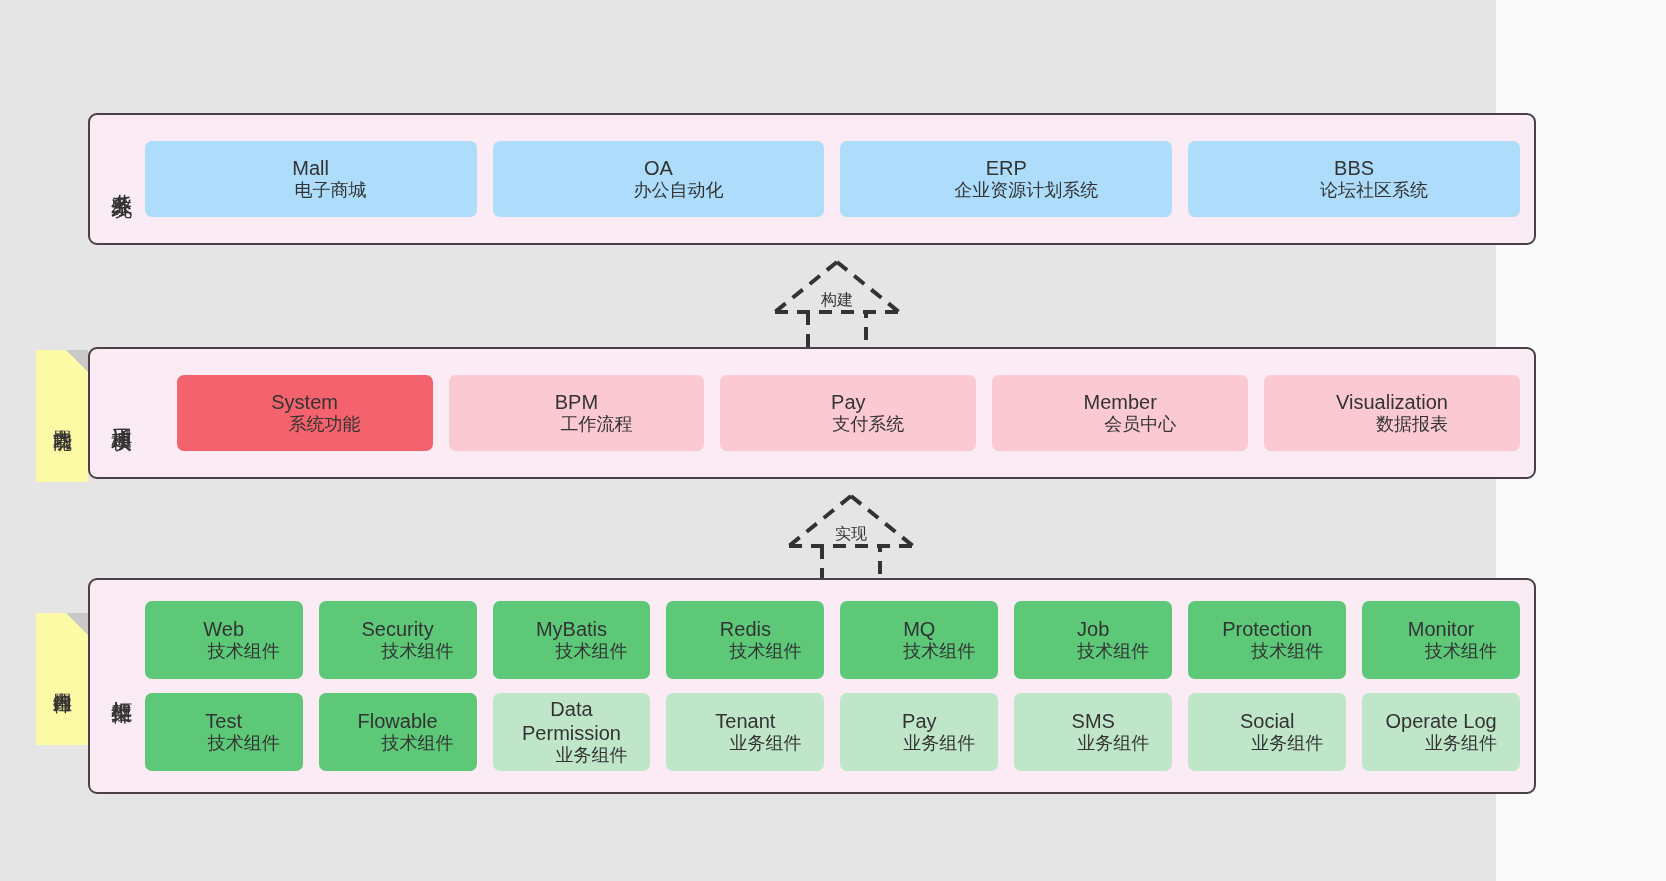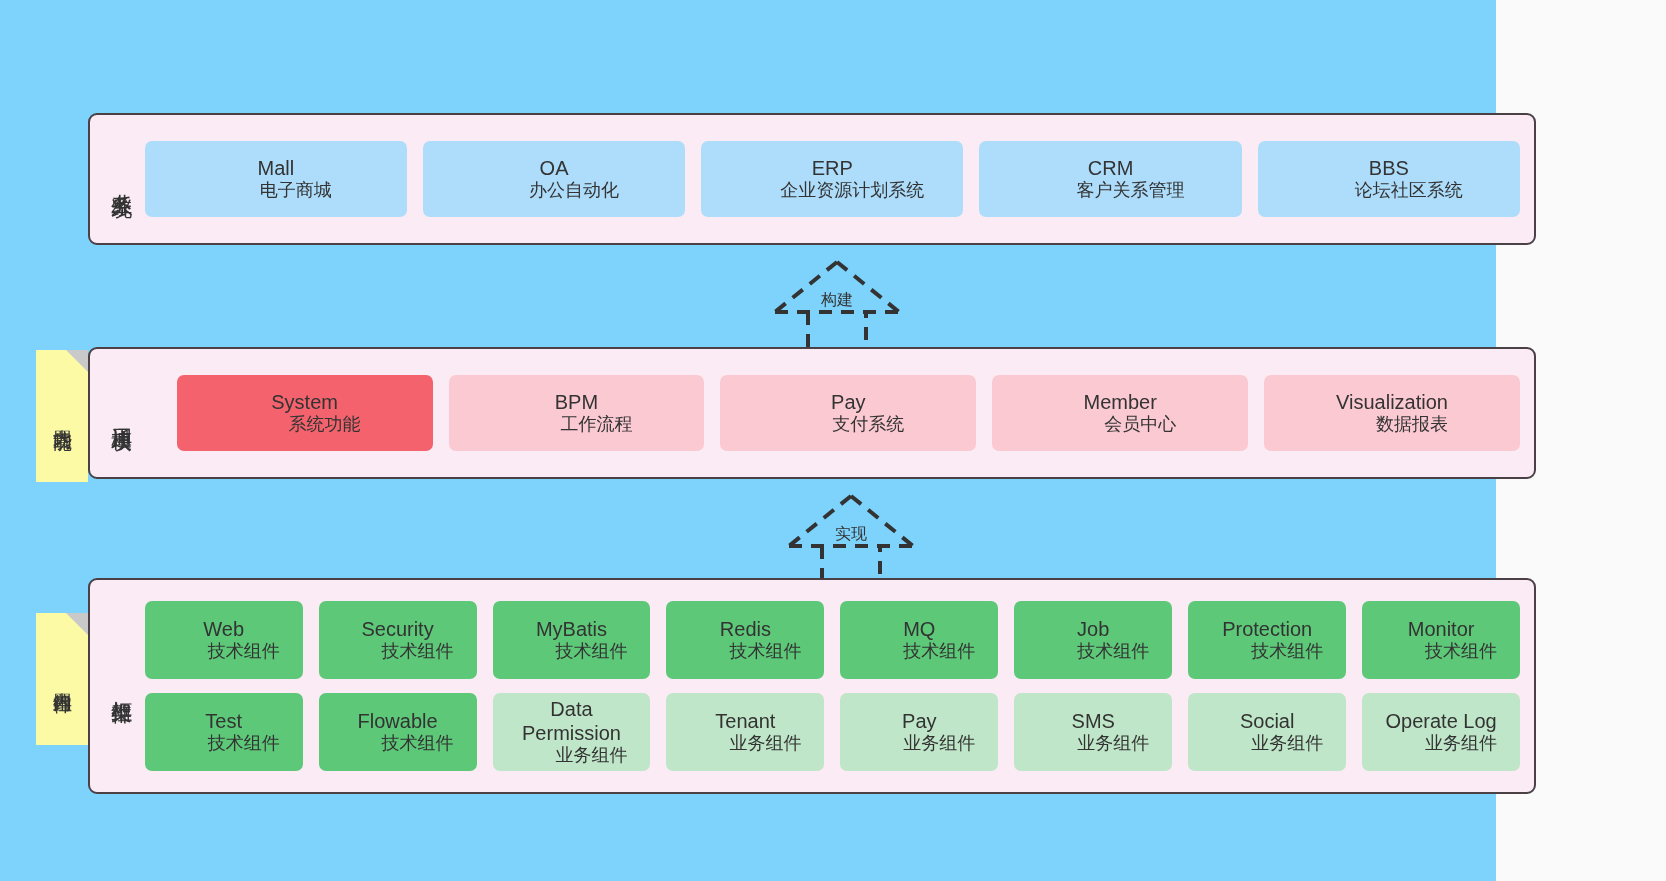--- a/index.html
+++ b/index.html
@@ -8,21 +8,21 @@
     margin: 0; padding: 0;
     width: 1666px; height: 881px;
     background: #fafafa;
     font-family: "Liberation Sans", "DejaVu Sans", sans-serif;
     overflow: hidden;
   }
   #canvas {
     position: relative;
     width: 1496px;
     height: 881px;
-    background: #7dd3fc;
+    background: #e5e5e5;
   }
 
   
   .layer {
     position: absolute;
     background: #FAEBF4;
     border: 2px solid #4a4046;
     border-radius: 9px;
     display: flex;
     align-items: center;
@@ -138,24 +138,20 @@
           <span class="t1">Mall</span>
           <span class="t2">电子商城</span>
         </div>
         <div class="box c-blue">
           <span class="t1">OA</span>
           <span class="t2">办公自动化</span>
         </div>
         <div class="box c-blue">
           <span class="t1">ERP</span>
           <span class="t2">企业资源计划系统</span>
-        </div>
-        <div class="box c-blue">
-          <span class="t1">CRM</span>
-          <span class="t2">客户关系管理</span>
         </div>
         <div class="box c-blue">
           <span class="t1">BBS</span>
           <span class="t2">论坛社区系统</span>
         </div>
       </div>
     </div>
   </div>
 
   <div class="arrow" style="left:762px; top:256px;">

